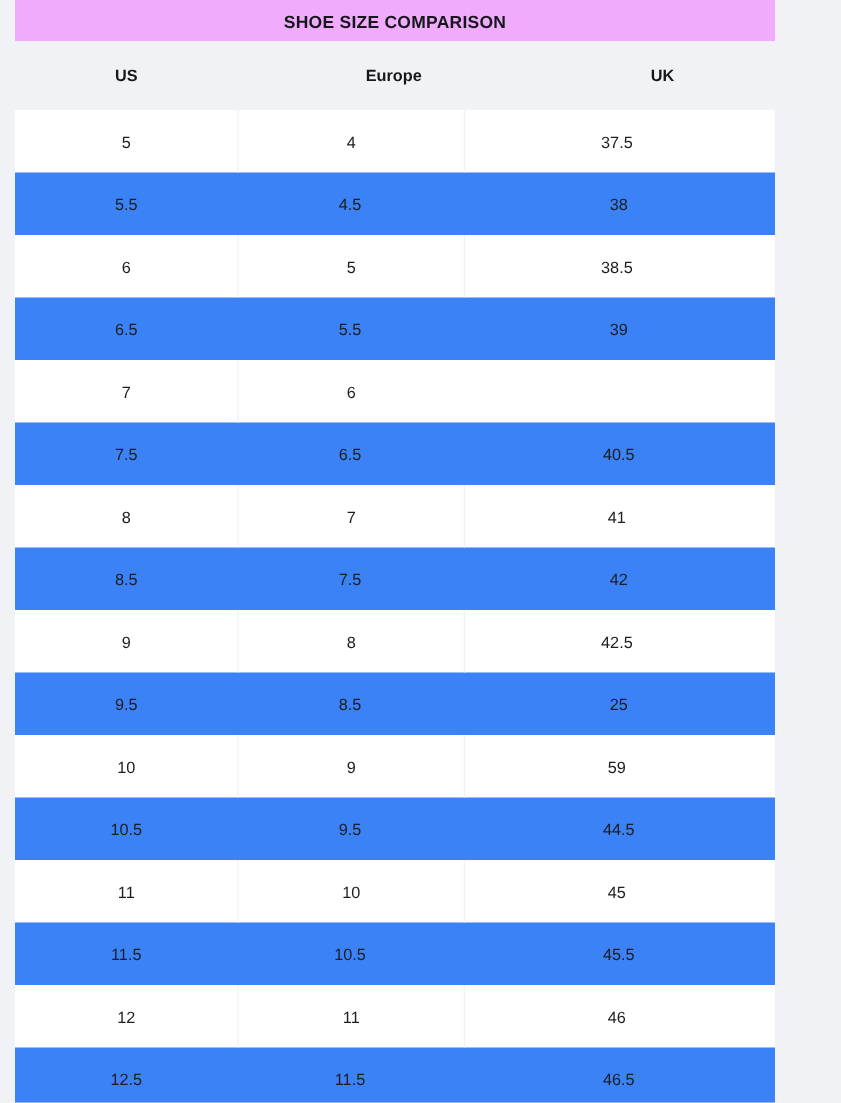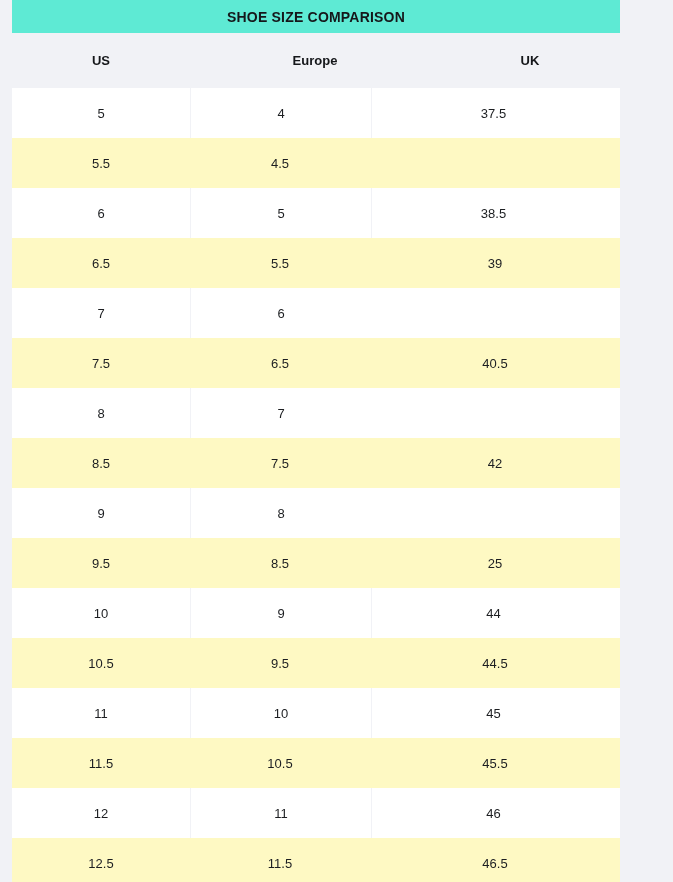--- a/index.html
+++ b/index.html
@@ -22,21 +22,21 @@
   }
   .table-wrap {
     position: absolute;
     left: 12px;
     top: 0;
     width: 608px;
   }
   
   .title-bar {
     height: 33px;
-    background: #5eead4;
+    background: #f0abfc;
     display: flex;
     align-items: center;
     justify-content: center;
   }
   .title-text {
     font-size: 14px;
     font-weight: bold;
     color: #15171a;
     letter-spacing: 0.2px;
     text-transform: uppercase;
@@ -63,21 +63,21 @@
 
   
   .row {
     display: flex;
     height: 50px;
   }
   .row.odd {
     background: #ffffff;
   }
   .row.even {
-    background: #fef9c3;
+    background: #3b82f6;
   }
   .cell {
     display: flex;
     align-items: center;
     justify-content: center;
     font-size: 13px;
     color: #1c1e21;
     box-sizing: border-box;
   }
   .row.odd .cell + .cell {
@@ -105,20 +105,21 @@
 
     <div id="rows-container">
         <div class="row odd">
           <div class="cell c1">5</div>
           <div class="cell c2">4</div>
           <div class="cell c3">37.5</div>
         </div>
         <div class="row even">
           <div class="cell c1">5.5</div>
           <div class="cell c2">4.5</div>
+          <div class="cell c3">38</div>
         </div>
         <div class="row odd">
           <div class="cell c1">6</div>
           <div class="cell c2">5</div>
           <div class="cell c3">38.5</div>
         </div>
         <div class="row even">
           <div class="cell c1">6.5</div>
           <div class="cell c2">5.5</div>
           <div class="cell c3">39</div>
@@ -128,39 +129,41 @@
           <div class="cell c2">6</div>
         </div>
         <div class="row even">
           <div class="cell c1">7.5</div>
           <div class="cell c2">6.5</div>
           <div class="cell c3">40.5</div>
         </div>
         <div class="row odd">
           <div class="cell c1">8</div>
           <div class="cell c2">7</div>
+          <div class="cell c3">41</div>
         </div>
         <div class="row even">
           <div class="cell c1">8.5</div>
           <div class="cell c2">7.5</div>
           <div class="cell c3">42</div>
         </div>
         <div class="row odd">
           <div class="cell c1">9</div>
           <div class="cell c2">8</div>
+          <div class="cell c3">42.5</div>
         </div>
         <div class="row even">
           <div class="cell c1">9.5</div>
           <div class="cell c2">8.5</div>
           <div class="cell c3">25</div>
         </div>
         <div class="row odd">
           <div class="cell c1">10</div>
           <div class="cell c2">9</div>
-          <div class="cell c3">44</div>
+          <div class="cell c3">59</div>
         </div>
         <div class="row even">
           <div class="cell c1">10.5</div>
           <div class="cell c2">9.5</div>
           <div class="cell c3">44.5</div>
         </div>
         <div class="row odd">
           <div class="cell c1">11</div>
           <div class="cell c2">10</div>
           <div class="cell c3">45</div>

